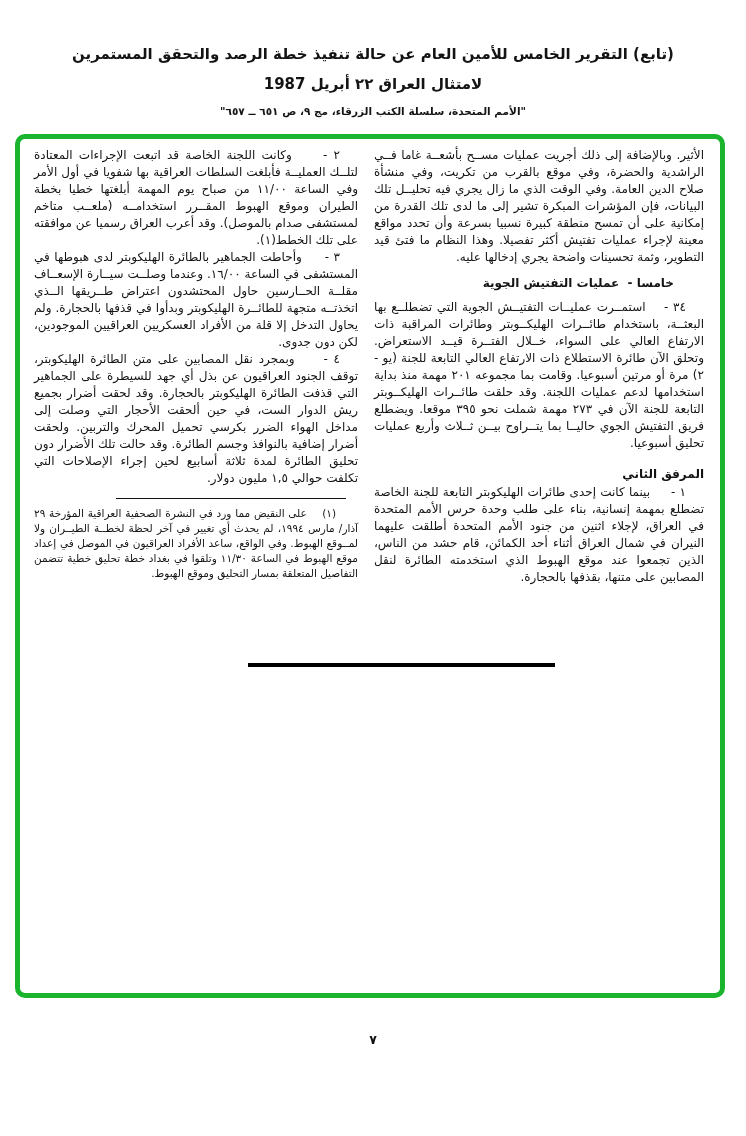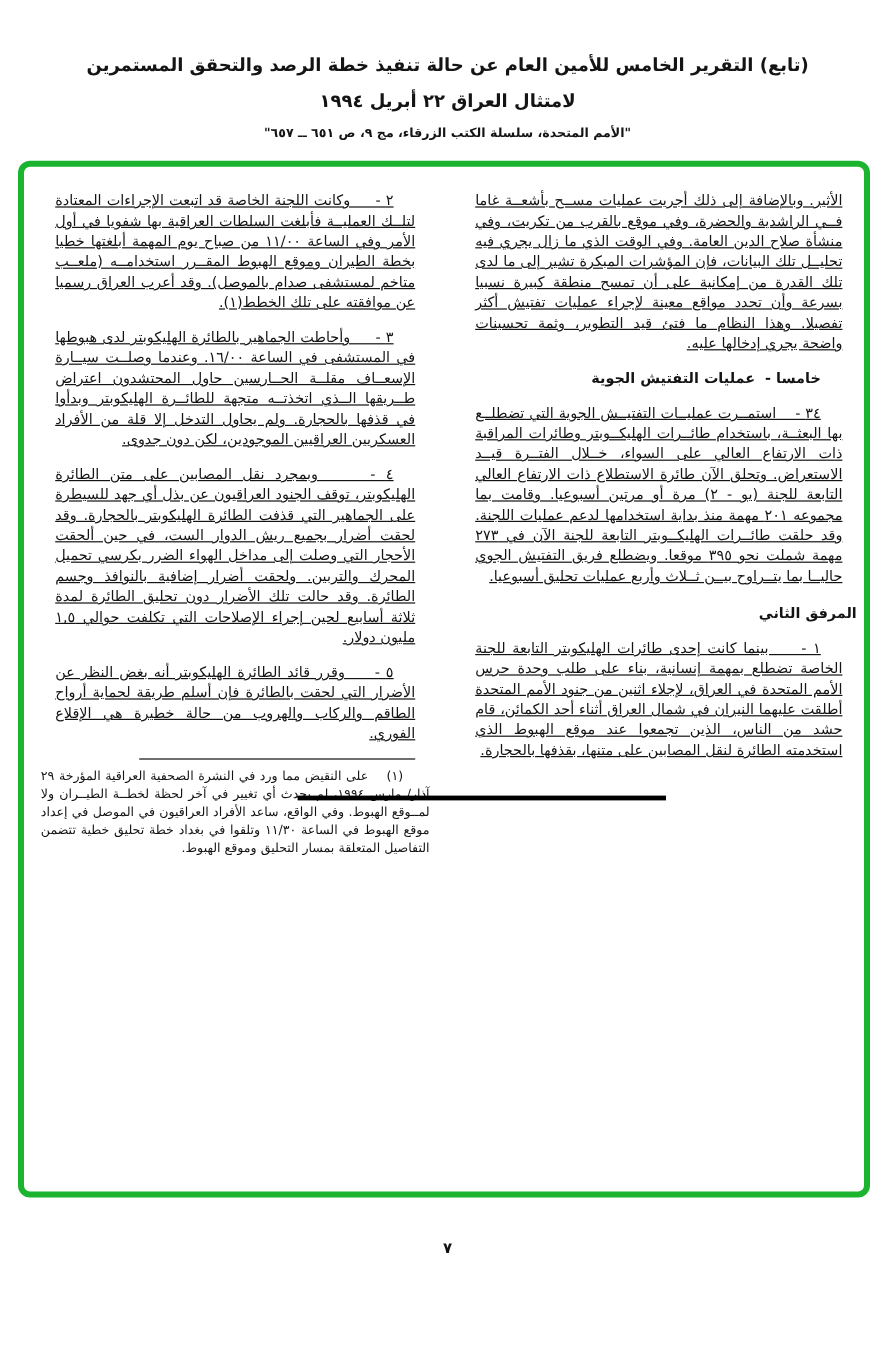--- a/index.html
+++ b/index.html
@@ -38,23 +38,23 @@
   }
   .col{
     position:absolute;
     top:8px;
     direction:rtl;
     text-align:justify;
     font-size:12px;
     line-height:17px;
     color:var(--text);
   }
-  .col-right{right:6px;width:330px;}
+  .col-right{right:16px;width:330px;}
   .col-left{left:14px;width:324px;}
-  .para{margin:12px;text-decoration:underline;}
+  .para{margin:0;}
   .para.num{text-indent:18px;}
   .heading{
     font-weight:bold;
     text-align:right;
     margin:9px 30px 7px 0;
   }
   .heading.annex{margin:14px 0 1px 0;}
   .heading.annex-sub{margin:0 0 7px 0;}
   .footnote-sep{
     width:230px;
@@ -83,39 +83,38 @@
     color:#111111;
   }
 </style>
 </head>
 <body>
 
 <div class="page">
 
   <header class="doc-header" dir="rtl">
     <div class="h1">(تابع) التقرير الخامس للأمين العام عن حالة تنفيذ خطة الرصد والتحقق المستمرين</div>
-    <div class="h2">لامتثال العراق ٢٢ أبريل ١٩٩٤</div>
+    <div class="h2">لامتثال العراق ٢٢ أبريل 1987</div>
     <div class="h3">"الأمم المتحدة، سلسلة الكتب الزرقاء، مج ٩، ص ٦٥١ ــ ٦٥٧"</div>
   </header>
 
   <div class="green-box">
 
     <div class="col col-right" dir="rtl">
       <p class="para">الأثير. وبالإضافة إلى ذلك أجريت عمليات مســح بأشعــة غاما فــي الراشدية والحضرة، وفي موقع بالقرب من تكريت، وفي منشأة صلاح الدين العامة. وفي الوقت الذي ما زال يجري فيه تحليــل تلك البيانات، فإن المؤشرات المبكرة تشير إلى ما لدى تلك القدرة من إمكانية على أن تمسح منطقة كبيرة نسبيا بسرعة وأن تحدد مواقع معينة لإجراء عمليات تفتيش أكثر تفصيلا. وهذا النظام ما فتئ قيد التطوير، وثمة تحسينات واضحة يجري إدخالها عليه.</p>
       <p class="heading">خامسا -&nbsp; عمليات التفتيش الجوية</p>
       <p class="para num">٣٤ -&nbsp;&nbsp;&nbsp;&nbsp;استمــرت عمليــات التفتيــش الجوية التي تضطلــع بها البعثــة، باستخدام طائــرات الهليكــوبتر وطائرات المراقبة ذات الارتفاع العالي على السواء، خــلال الفتــرة قيــد الاستعراض. وتحلق الآن طائرة الاستطلاع ذات الارتفاع العالي التابعة للجنة (يو - ٢) مرة أو مرتين أسبوعيا. وقامت بما مجموعه ٢٠١ مهمة منذ بداية استخدامها لدعم عمليات اللجنة. وقد حلقت طائــرات الهليكــوبتر التابعة للجنة الآن في ٢٧٣ مهمة شملت نحو ٣٩٥ موقعا. ويضطلع فريق التفتيش الجوي حاليــا بما يتــراوح بيــن ثــلاث وأربع عمليات تحليق أسبوعيا.</p>
       <p class="heading annex">المرفق الثاني</p>
       <p class="para num">١ -&nbsp;&nbsp;&nbsp;&nbsp;&nbsp;بينما كانت إحدى طائرات الهليكوبتر التابعة للجنة الخاصة تضطلع بمهمة إنسانية، بناء على طلب وحدة حرس الأمم المتحدة في العراق، لإجلاء اثنين من جنود الأمم المتحدة أطلقت عليهما النيران في شمال العراق أثناء أحد الكمائن، قام حشد من الناس، الذين تجمعوا عند موقع الهبوط الذي استخدمته الطائرة لنقل المصابين على متنها، بقذفها بالحجارة.</p>
     </div>
 
     <div class="col col-left" dir="rtl">
       <p class="para num">٢ -&nbsp;&nbsp;&nbsp;&nbsp;&nbsp;وكانت اللجنة الخاصة قد اتبعت الإجراءات المعتادة لتلــك العمليــة فأبلغت السلطات العراقية بها شفويا في أول الأمر وفي الساعة ١١/٠٠ من صباح يوم المهمة أبلغتها خطيا بخطة الطيران وموقع الهبوط المقــرر استخدامــه (ملعــب متاخم لمستشفى صدام بالموصل). وقد أعرب العراق رسميا عن موافقته على تلك الخطط(١).</p>
       <p class="para num">٣ -&nbsp;&nbsp;&nbsp;&nbsp;&nbsp;وأحاطت الجماهير بالطائرة الهليكوبتر لدى هبوطها في المستشفى في الساعة ١٦/٠٠. وعندما وصلــت سيــارة الإسعــاف مقلــة الحــارسين حاول المحتشدون اعتراض طــريقها الــذي اتخذتــه متجهة للطائــرة الهليكوبتر وبدأوا في قذفها بالحجارة. ولم يحاول التدخل إلا قلة من الأفراد العسكريين العراقيين الموجودين، لكن دون جدوى.</p>
       <p class="para num">٤ -&nbsp;&nbsp;&nbsp;&nbsp;&nbsp;وبمجرد نقل المصابين على متن الطائرة الهليكوبتر، توقف الجنود العراقيون عن بذل أي جهد للسيطرة على الجماهير التي قذفت الطائرة الهليكوبتر بالحجارة. وقد لحقت أضرار بجميع ريش الدوار الست، في حين ألحقت الأحجار التي وصلت إلى مداخل الهواء الضرر بكرسي تحميل المحرك والتربين. ولحقت أضرار إضافية بالنوافذ وجسم الطائرة. وقد حالت تلك الأضرار دون تحليق الطائرة لمدة ثلاثة أسابيع لحين إجراء الإصلاحات التي تكلفت حوالي ١,٥ مليون دولار.</p>
-      <p class="para num">٥ -&nbsp;&nbsp;&nbsp;&nbsp;&nbsp;وقرر قائد الطائرة الهليكوبتر أنه بغض النظر عن الأضرار التي لحقت بالطائرة فإن أسلم طريقة لحماية أرواح الطاقم والركاب والهروب من حالة خطيرة هي الإقلاع الفوري.</p>
       <div class="footnote-sep"></div>
       <p class="footnote">(١)&nbsp;&nbsp;&nbsp;&nbsp;على النقيض مما ورد في النشرة الصحفية العراقية المؤرخة ٢٩ آذار/ مارس ١٩٩٤، لم يحدث أي تغيير في آخر لحظة لخطــة الطيــران ولا لمــوقع الهبوط. وفي الواقع، ساعد الأفراد العراقيون في الموصل في إعداد موقع الهبوط في الساعة ١١/٣٠ وتلقوا في بغداد خطة تحليق خطية تتضمن التفاصيل المتعلقة بمسار التحليق وموقع الهبوط.</p>
     </div>
 
   </div>
 
   <div class="end-bar"></div>
 
   <div class="page-number">٧</div>
 

